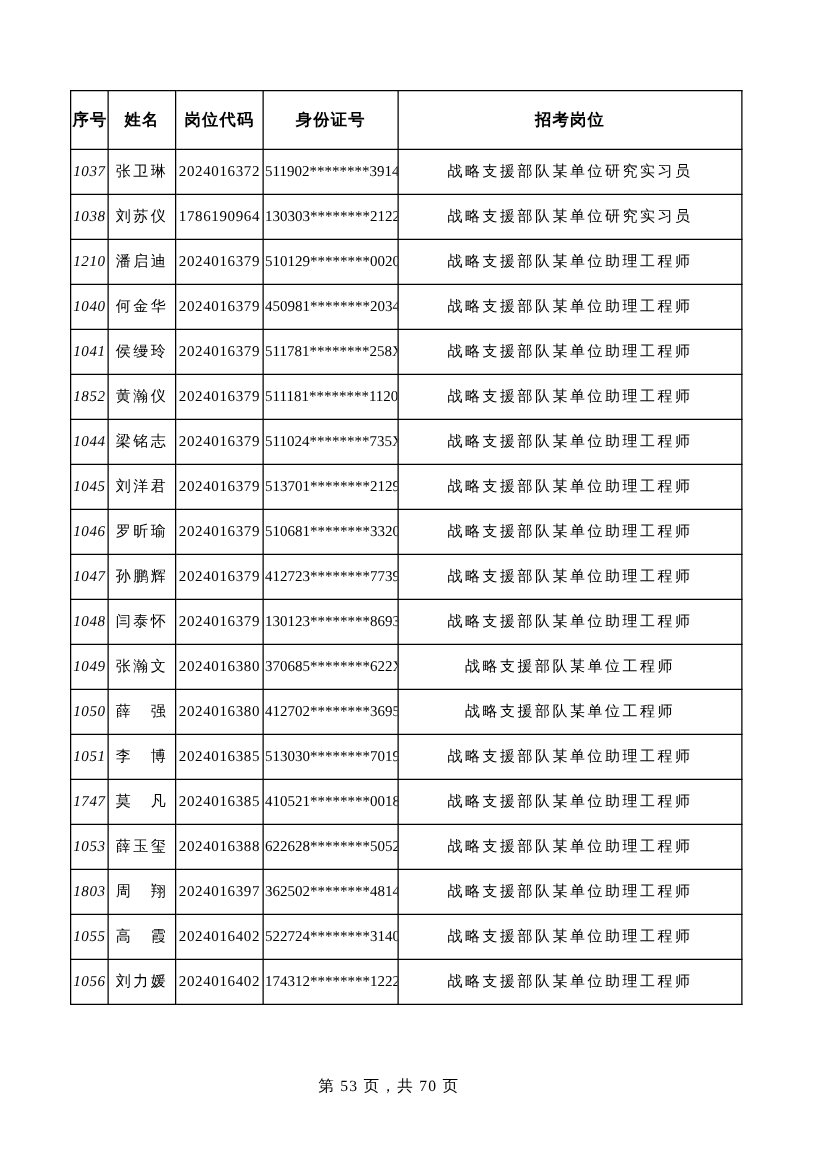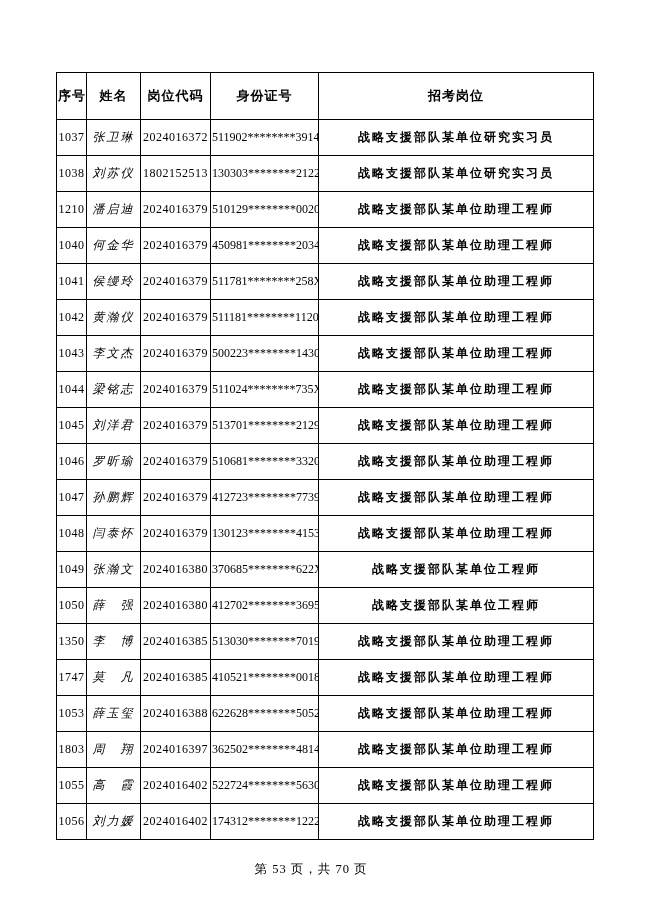--- a/index.html
+++ b/index.html
@@ -37,25 +37,25 @@
     height: 47px;
     font-size: 13px;
     font-weight: bold;
     letter-spacing: 1px;
     margin-top: 48px;
   }
   table.records td {
     height: 36px;
     font-size: 12px;
   }
-  td.cell-serial-number { font-size: 12.5px; letter-spacing: 0.5px; }
-  td.cell-name          { letter-spacing: 2px; font-style: italic; }
+  td.cell-serial-number { font-size: 12.5px; letter-spacing: 0.5px; font-style: italic; }
+  td.cell-name          { letter-spacing: 2px; }
   td.cell-job-code      { font-size: 12.5px; letter-spacing: 0.5px; margin-left: 40px; }
   td.cell-id-number     { font-size: 11.5px; letter-spacing: 0; }
-  td.cell-position      { letter-spacing: 2px; font-weight: bold; }
+  td.cell-position      { letter-spacing: 2px; }
   .page-footer {
     position: absolute;
     left: 0;
     top: 861px;
     width: 622px;
     text-align: center;
     font-size: 12.5px;
     letter-spacing: 1px;
   }
 </style>
@@ -85,21 +85,21 @@
         <tr>
           <td class="cell-serial-number">1037</td>
           <td class="cell-name">张卫琳</td>
           <td class="cell-job-code">2024016372</td>
           <td class="cell-id-number">511902********3914</td>
           <td class="cell-position">战略支援部队某单位研究实习员</td>
         </tr>
         <tr>
           <td class="cell-serial-number">1038</td>
           <td class="cell-name">刘苏仪</td>
-          <td class="cell-job-code">1802152513</td>
+          <td class="cell-job-code">1786190964</td>
           <td class="cell-id-number">130303********2122</td>
           <td class="cell-position">战略支援部队某单位研究实习员</td>
         </tr>
         <tr>
           <td class="cell-serial-number">1210</td>
           <td class="cell-name">潘启迪</td>
           <td class="cell-job-code">2024016379</td>
           <td class="cell-id-number">510129********0020</td>
           <td class="cell-position">战略支援部队某单位助理工程师</td>
         </tr>
@@ -111,31 +111,24 @@
           <td class="cell-position">战略支援部队某单位助理工程师</td>
         </tr>
         <tr>
           <td class="cell-serial-number">1041</td>
           <td class="cell-name">侯缦玲</td>
           <td class="cell-job-code">2024016379</td>
           <td class="cell-id-number">511781********258X</td>
           <td class="cell-position">战略支援部队某单位助理工程师</td>
         </tr>
         <tr>
-          <td class="cell-serial-number">1042</td>
+          <td class="cell-serial-number">1852</td>
           <td class="cell-name">黄瀚仪</td>
           <td class="cell-job-code">2024016379</td>
           <td class="cell-id-number">511181********1120</td>
-          <td class="cell-position">战略支援部队某单位助理工程师</td>
-        </tr>
-        <tr>
-          <td class="cell-serial-number">1043</td>
-          <td class="cell-name">李文杰</td>
-          <td class="cell-job-code">2024016379</td>
-          <td class="cell-id-number">500223********1430</td>
           <td class="cell-position">战略支援部队某单位助理工程师</td>
         </tr>
         <tr>
           <td class="cell-serial-number">1044</td>
           <td class="cell-name">梁铭志</td>
           <td class="cell-job-code">2024016379</td>
           <td class="cell-id-number">511024********735X</td>
           <td class="cell-position">战略支援部队某单位助理工程师</td>
         </tr>
         <tr>
@@ -156,39 +149,39 @@
           <td class="cell-serial-number">1047</td>
           <td class="cell-name">孙鹏辉</td>
           <td class="cell-job-code">2024016379</td>
           <td class="cell-id-number">412723********7739</td>
           <td class="cell-position">战略支援部队某单位助理工程师</td>
         </tr>
         <tr>
           <td class="cell-serial-number">1048</td>
           <td class="cell-name">闫泰怀</td>
           <td class="cell-job-code">2024016379</td>
-          <td class="cell-id-number">130123********4153</td>
+          <td class="cell-id-number">130123********8693</td>
           <td class="cell-position">战略支援部队某单位助理工程师</td>
         </tr>
         <tr>
           <td class="cell-serial-number">1049</td>
           <td class="cell-name">张瀚文</td>
           <td class="cell-job-code">2024016380</td>
           <td class="cell-id-number">370685********622X</td>
           <td class="cell-position">战略支援部队某单位工程师</td>
         </tr>
         <tr>
           <td class="cell-serial-number">1050</td>
           <td class="cell-name">薛　强</td>
           <td class="cell-job-code">2024016380</td>
           <td class="cell-id-number">412702********3695</td>
           <td class="cell-position">战略支援部队某单位工程师</td>
         </tr>
         <tr>
-          <td class="cell-serial-number">1350</td>
+          <td class="cell-serial-number">1051</td>
           <td class="cell-name">李　博</td>
           <td class="cell-job-code">2024016385</td>
           <td class="cell-id-number">513030********7019</td>
           <td class="cell-position">战略支援部队某单位助理工程师</td>
         </tr>
         <tr>
           <td class="cell-serial-number">1747</td>
           <td class="cell-name">莫　凡</td>
           <td class="cell-job-code">2024016385</td>
           <td class="cell-id-number">410521********0018</td>
@@ -205,21 +198,21 @@
           <td class="cell-serial-number">1803</td>
           <td class="cell-name">周　翔</td>
           <td class="cell-job-code">2024016397</td>
           <td class="cell-id-number">362502********4814</td>
           <td class="cell-position">战略支援部队某单位助理工程师</td>
         </tr>
         <tr>
           <td class="cell-serial-number">1055</td>
           <td class="cell-name">高　霞</td>
           <td class="cell-job-code">2024016402</td>
-          <td class="cell-id-number">522724********5630</td>
+          <td class="cell-id-number">522724********3140</td>
           <td class="cell-position">战略支援部队某单位助理工程师</td>
         </tr>
         <tr>
           <td class="cell-serial-number">1056</td>
           <td class="cell-name">刘力媛</td>
           <td class="cell-job-code">2024016402</td>
           <td class="cell-id-number">174312********1222</td>
           <td class="cell-position">战略支援部队某单位助理工程师</td>
         </tr>
       </tbody>

